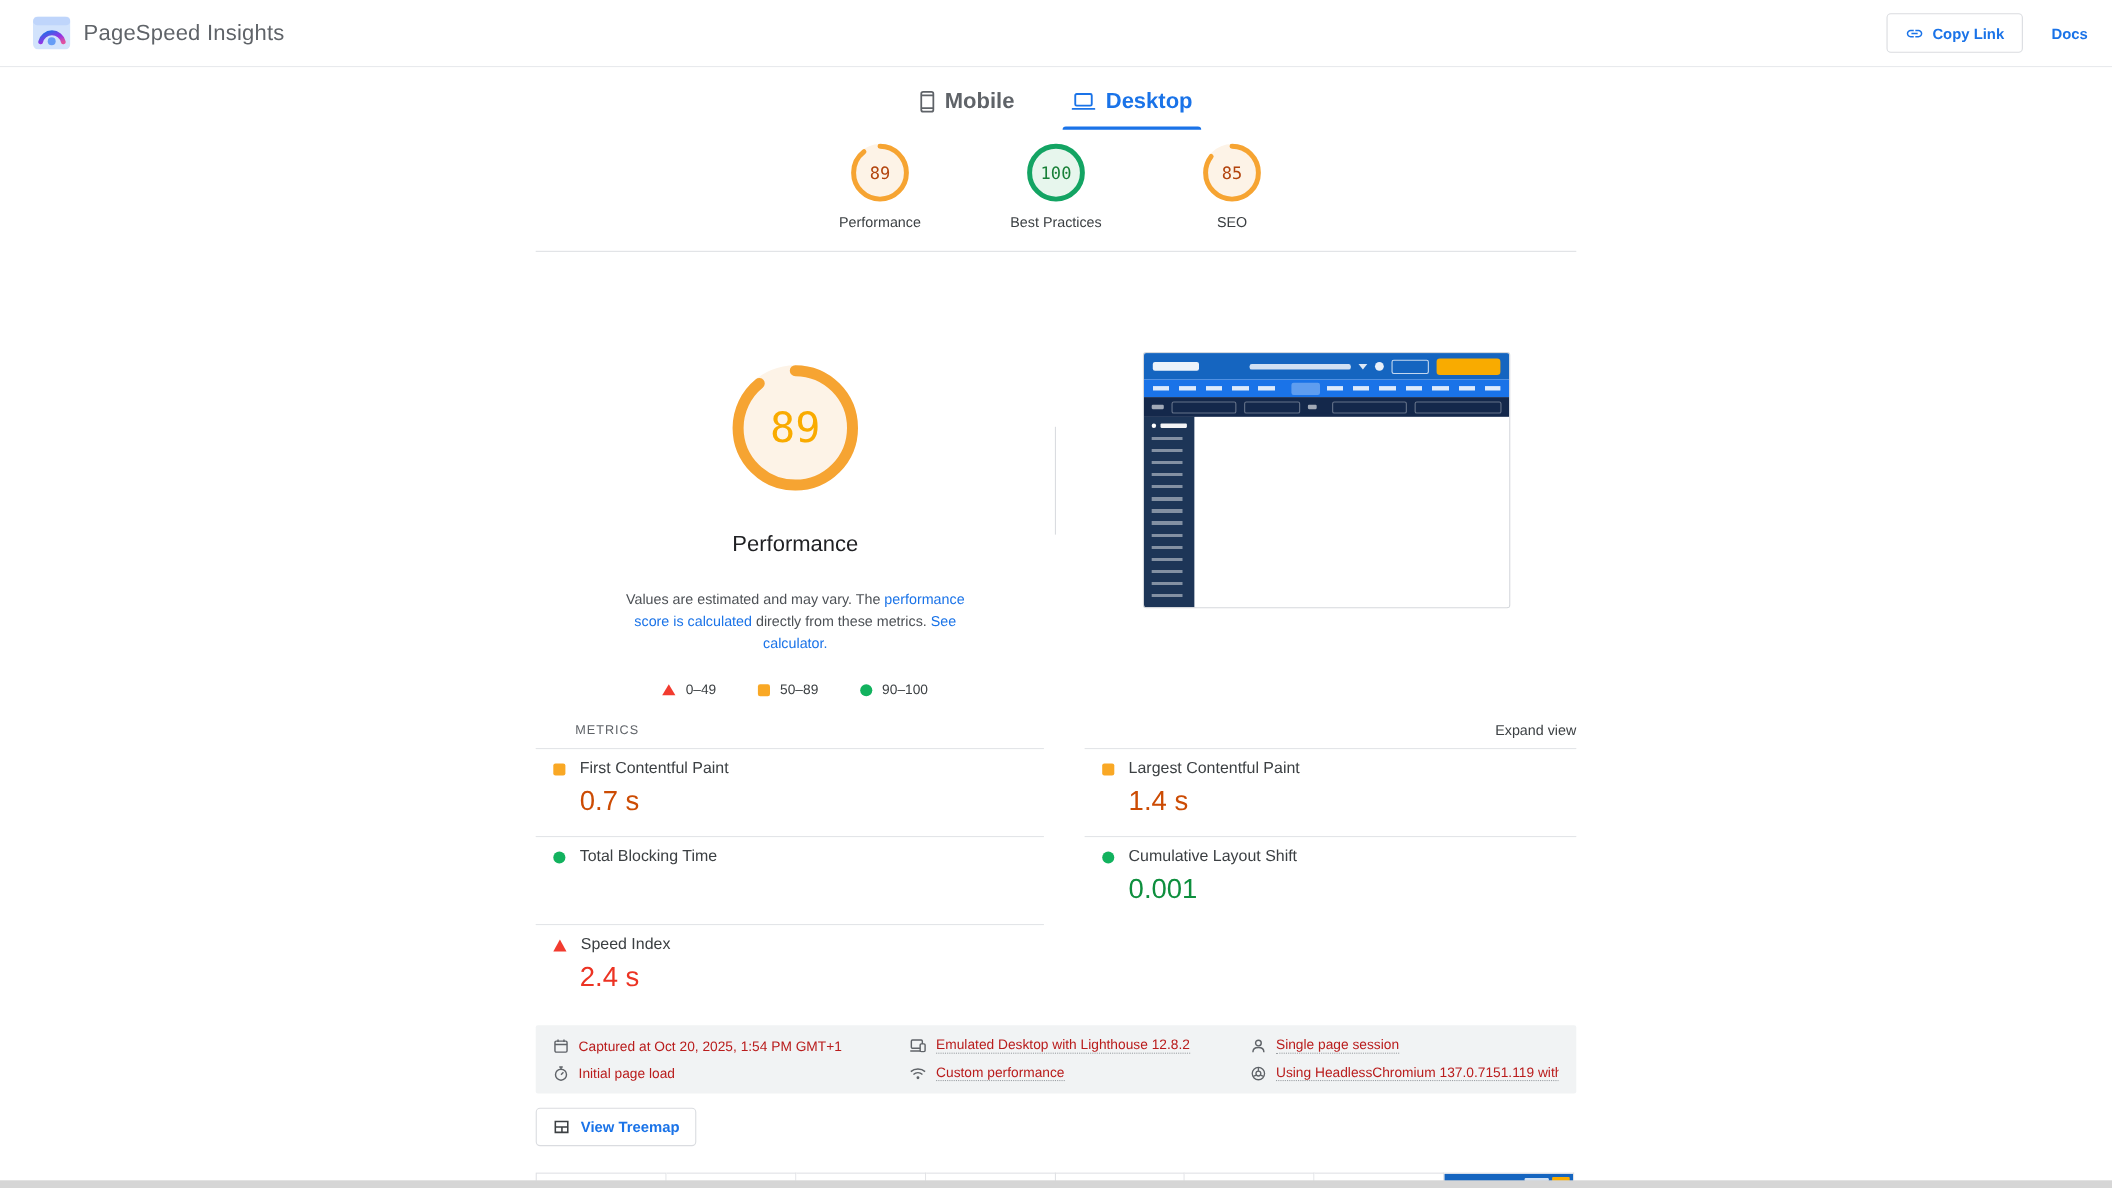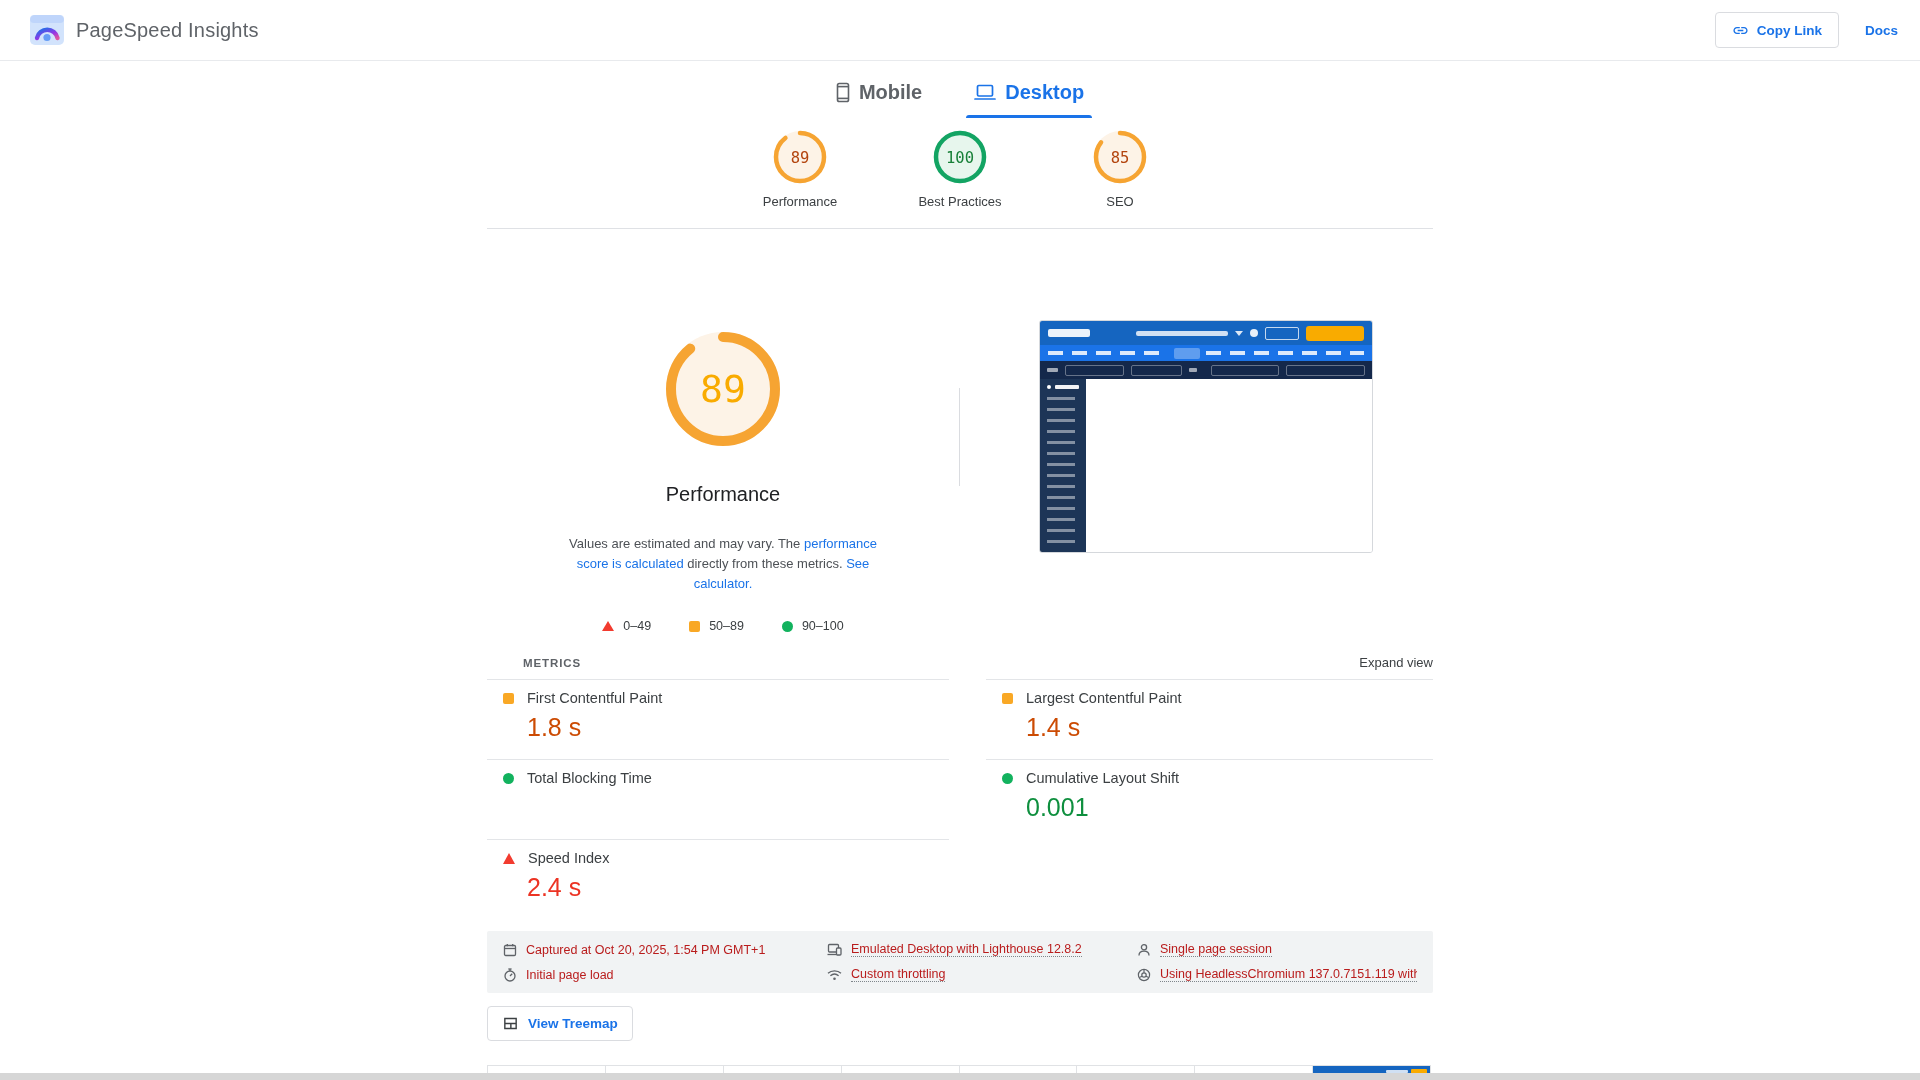--- a/index.html
+++ b/index.html
@@ -87,21 +87,21 @@
   .side-active { display:flex; align-items:center; gap:4px; margin-bottom:8px; }
   .side-active .sdot { width:4px; height:4px; border-radius:50%; background:#fff; }
   .side-active .sdash { width:24px; height:4px; background:rgba(255,255,255,.95); border-radius:1px; }
   .side-rows { width:28px; height:150px;
     background:repeating-linear-gradient(to bottom, rgba(255,255,255,.45) 0 3px, transparent 3px 11px); }
   .shot-content { flex:1; background:#fff; }
 
   
   .metrics-header { display:flex; justify-content:space-between; align-items:center;
     margin-top:22px; margin-bottom:9px; }
-  .metrics-caps { font-size:11.5px; letter-spacing:.9px; color:#5f6368; font-weight:bold;padding-left:36px; }
+  .metrics-caps { font-size:11.5px; letter-spacing:.9px; color:#5f6368; font-weight:normal;padding-left:36px; }
   .expand-view { font-size:13px; color:#3c4043; cursor:pointer; }
   .metrics-grid { display:grid; grid-template-columns:462px 447px; column-gap:37px; }
   .metric-cell { border-top:1px solid #e3e5e8; padding:10px 0 17px 16px; }
   .metric-label-row { display:flex; align-items:center; gap:13px; font-size:14.5px; color:#3c4043; }
   .metric-value { margin-left:24px; margin-top:7px; font-size:25px; }
   .m-average .metric-value { color:#cc4b03; }
   .m-good .metric-value { color:#0e8f3e; }
   .m-poor .metric-value { color:#ec3323; }
   .icon-square { width:11px; height:11px; background:#f9a825; border-radius:2px; flex:none; }
   .icon-circle { width:11px; height:11px; background:#12b25e; border-radius:50%; flex:none; }
@@ -296,21 +296,21 @@
     <span class="metrics-caps">METRICS</span>
     <span class="expand-view">Expand view</span>
   </div>
 
   <div class="metrics-grid">
     <div class="metric-cell m-average">
       <div class="metric-label-row">
         <span class="icon-square"></span>
         <span>First Contentful Paint</span>
       </div>
-      <div class="metric-value">1.8 s</div>
+      <div class="metric-value">0.7 s</div>
     </div>
     <div class="metric-cell m-average">
       <div class="metric-label-row">
         <span class="icon-square"></span>
         <span>Largest Contentful Paint</span>
       </div>
       <div class="metric-value">1.4 s</div>
     </div>
     <div class="metric-cell m-good">
       <div class="metric-label-row">
@@ -369,21 +369,21 @@
           <line x1="7" y1="1" x2="7" y2="3"></line>
       </svg>
       <span>Initial page load</span>
     </div>
     <div class="cap-item">
       <svg width="15" height="12" viewBox="0 0 15 12" fill="none" stroke="#5f6368" stroke-width="1.3">
         <path d="M1 4.2 C4.5 1 10.5 1 14 4.2"></path>
           <path d="M3.4 6.8 C5.8 4.7 9.2 4.7 11.6 6.8"></path>
         <circle cx="7.5" cy="9.8" r="1.3" fill="#5f6368" stroke="none"></circle>
       </svg>
-      <span class="dotted-u">Custom throttling</span>
+      <span class="dotted-u">Custom performance</span>
     </div>
     <div class="cap-item">
       <svg width="14" height="14" viewBox="0 0 14 14" fill="none" stroke="#5f6368" stroke-width="1.2">
         <circle cx="7" cy="7" r="5.6"></circle>
           <circle cx="7" cy="7" r="2.2"></circle>
         <path d="M7 1.4 L7 4.8 M2.2 9.5 L5.2 8.3 M11.8 9.5 L8.8 8.3"></path>
       </svg>
       <span class="dotted-u">Using HeadlessChromium 137.0.7151.119 with lr</span>
     </div>
   </div>

